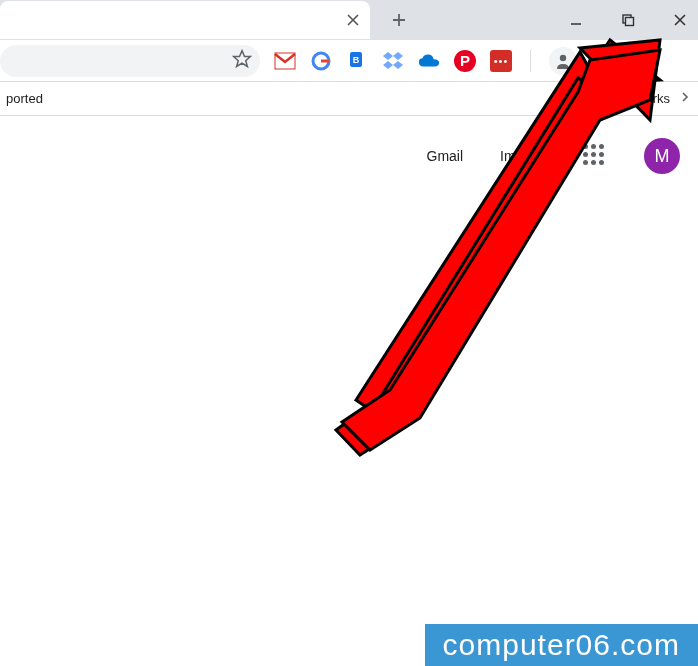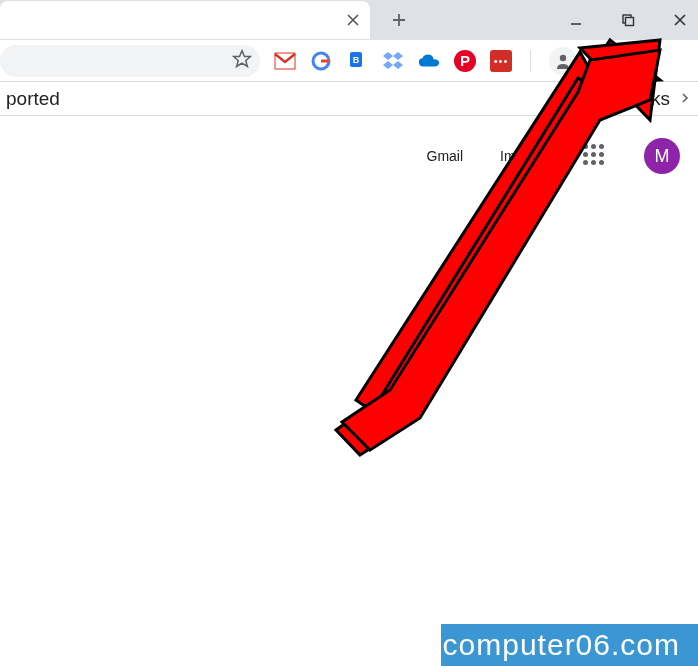--- a/index.html
+++ b/index.html
@@ -117,21 +117,21 @@
     display:flex;flex-direction:column;align-items:center;justify-content:center;
     gap:3px;cursor:pointer;margin-left:6px;
   }
   .menu-dots span { width:4px;height:4px;background:#5f6368;border-radius:50%; }
   .bookmarks-bar {
     height: 34px;
     background:#fff;
     border-bottom:1px solid #dadce0;
     display:flex;align-items:center;
     padding:0 6px;
-    font-size:19px;
+    font-size:13px;
     color:#202124;
   }
   .bm-left { flex:1; }
   .bm-item {
     display:flex;align-items:center;gap:6px;
     padding:0 6px;cursor:pointer;
   }
   .folder-icon {
     width:18px;height:14px;background:#ffca28;border-radius:2px;
     position:relative;
@@ -164,21 +164,21 @@
     pointer-events:none;
   }
   .watermark {
     position:absolute;
     right:0; bottom:0;
     background:#3b97d3;
     color:#fff;
     font-family:"Arial Black", Arial, sans-serif;
     font-size:30px;
     letter-spacing:1px;
-    padding:4px 18px 4px 2px;
+    padding:4px 18px 4px 18px;
   }
   .chevron-icon { margin-left:2px; }
 </style>
 </head>
 <body>
 
 <div class="tab-strip">
   <div class="tab">
     <span class="tab-title"></span>
     <span class="close-x">

